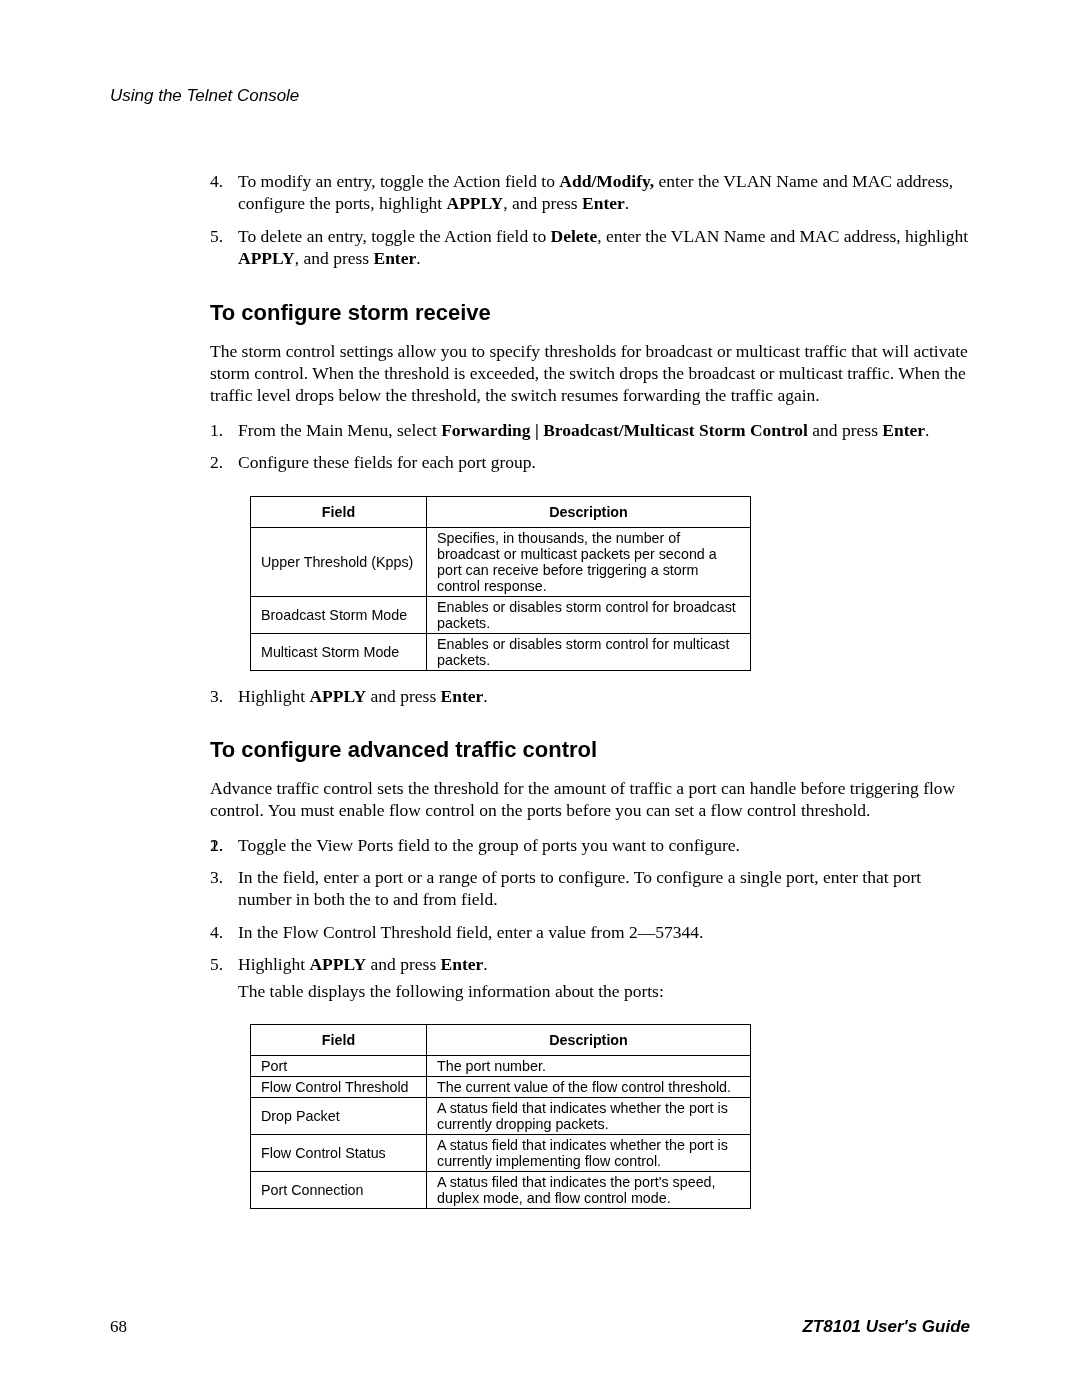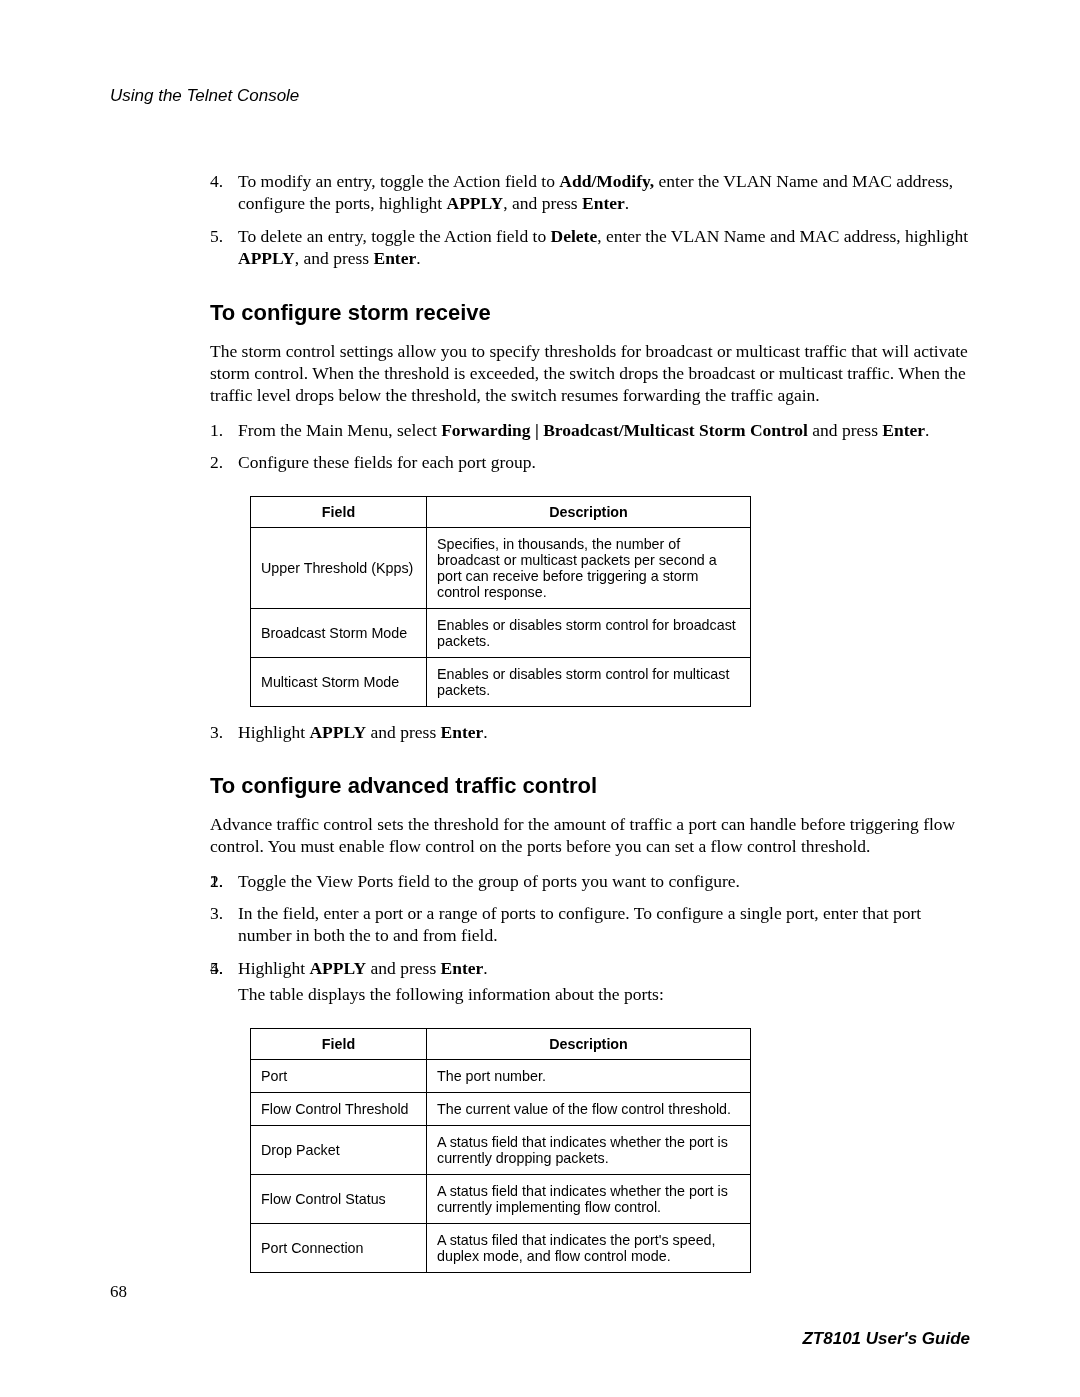--- a/index.html
+++ b/index.html
@@ -69,36 +69,37 @@
     font-size: 14.3px;
   }
   table.spec th {
     border: 1px solid #000;
     padding: 7px 10px;
     text-align: center;
     font-weight: bold;
   }
   table.spec td {
     border: 1px solid #000;
-    padding: 8px 10px;
+    padding: 2px 10px;
     text-align: left;
     font-weight: normal;
     vertical-align: middle;
   }
   table.spec th.fcol, table.spec td.fcol {
     width: 155px;
   }
   .footer {
     position: absolute;
     left: 110px;
     right: 110px;
-    bottom: 48px;
+    bottom: 60px;
     display: flex;
     justify-content: space-between;
     font-size: 17px;
+    align-items: flex-end;
   }
   .footer .pagenum {
     font-family: "Times New Roman", Times, serif;
   }
   .footer .guide {
     font-family: Arial, Helvetica, sans-serif;
     font-style: italic;
     font-weight: bold;
     margin-top: 47px;
   }
@@ -153,21 +154,21 @@
         <li><span class="num">3.</span><span>Highlight <b>APPLY</b> and press <b>Enter</b>.</span></li>
       </ol>
 
     <div class="section-heading">To configure advanced traffic control</div>
     <p class="para">Advance traffic control sets the threshold for the amount of traffic a port can handle before triggering flow control. You must enable flow control on the ports before you can set a flow control threshold.</p>
 
     <ol class="numbered" id="section2-list">
         <li><span class="num">1.</span></li>
         <li><span class="num">2.</span><span>Toggle the View Ports field to the group of ports you want to configure.</span></li>
         <li><span class="num">3.</span><span>In the field, enter a port or a range of ports to configure. To configure a single port, enter that port number in both the to and from field.</span></li>
-        <li><span class="num">4.</span></li>
+        <li><span class="num">4.</span><span>In the Flow Control Threshold field, enter a value from 2—57344.</span></li>
         <li><span class="num">5.</span><span>Highlight <b>APPLY</b> and press <b>Enter</b>.</span><div class="sublabel" style="margin-left: 0px; margin-top: 4px;">The table displays the following information about the ports:</div></li>
       </ol>
 
     <table class="spec" id="table2">
       <thead>
           <tr>
         <th class="fcol">Field</th>
         <th>Description</th>
       </tr>
         </thead>

